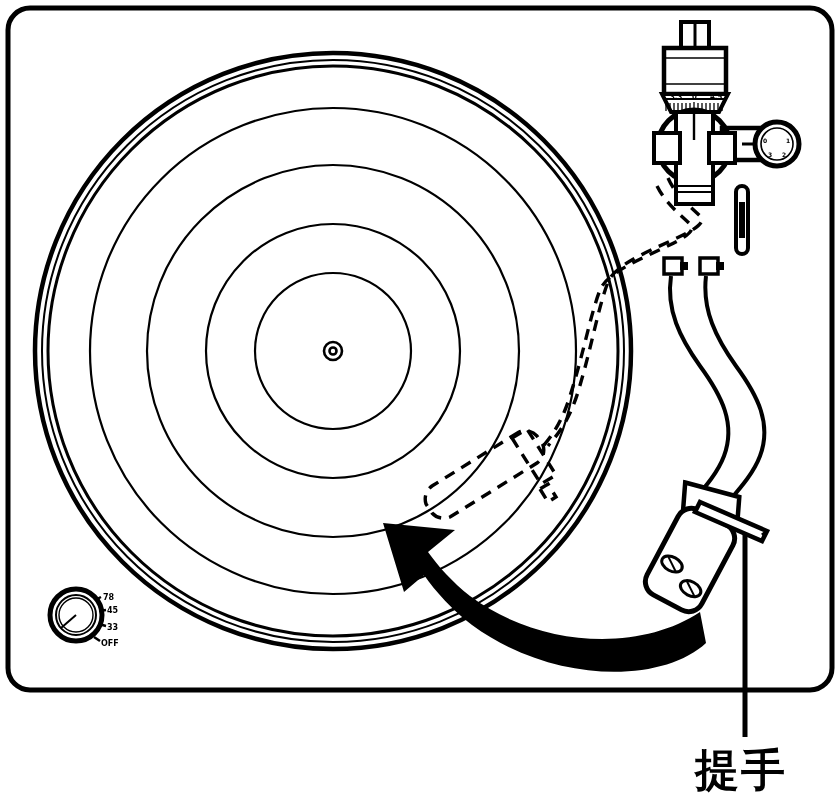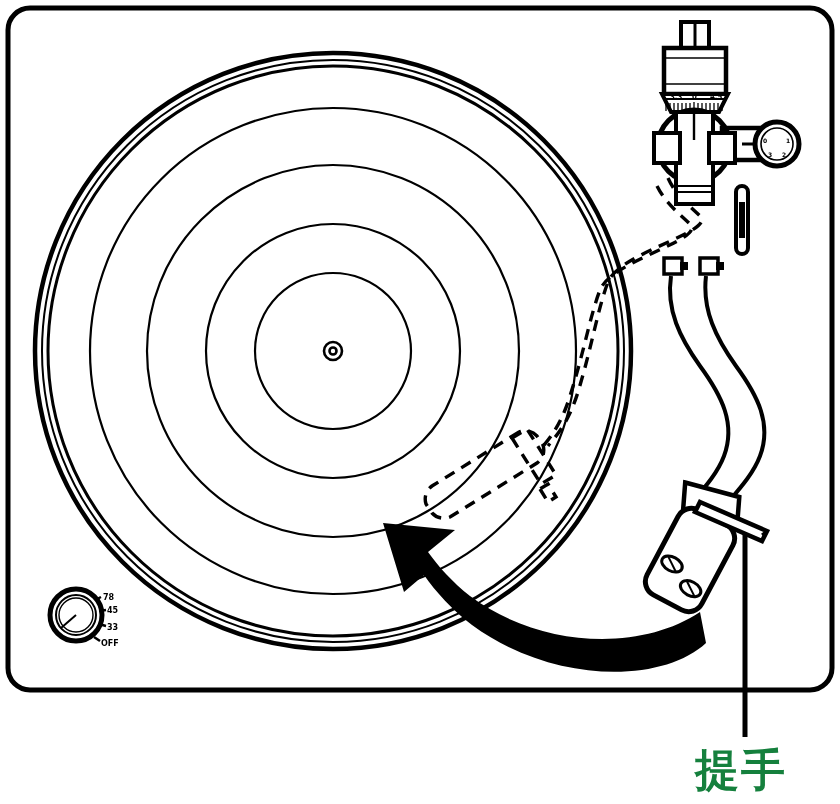--- a/index.html
+++ b/index.html
@@ -26,21 +26,21 @@
     height: 804px;
   }
   .callout-label {
     position: absolute;
     left: 695px;
     top: 748px;
     font-family: "DejaVu Sans", "Liberation Sans", sans-serif;
     font-size: 44px;
     font-weight: 700;
     line-height: 1;
-    color: #15803d;
+    color: #000000;
     letter-spacing: 2px;
     white-space: nowrap;
   }
 </style>
 </head>
 <body>
 
 <div id="stage">
 
   <svg id="diagram" viewBox="0 0 840 804" aria-label="Turntable top view">

